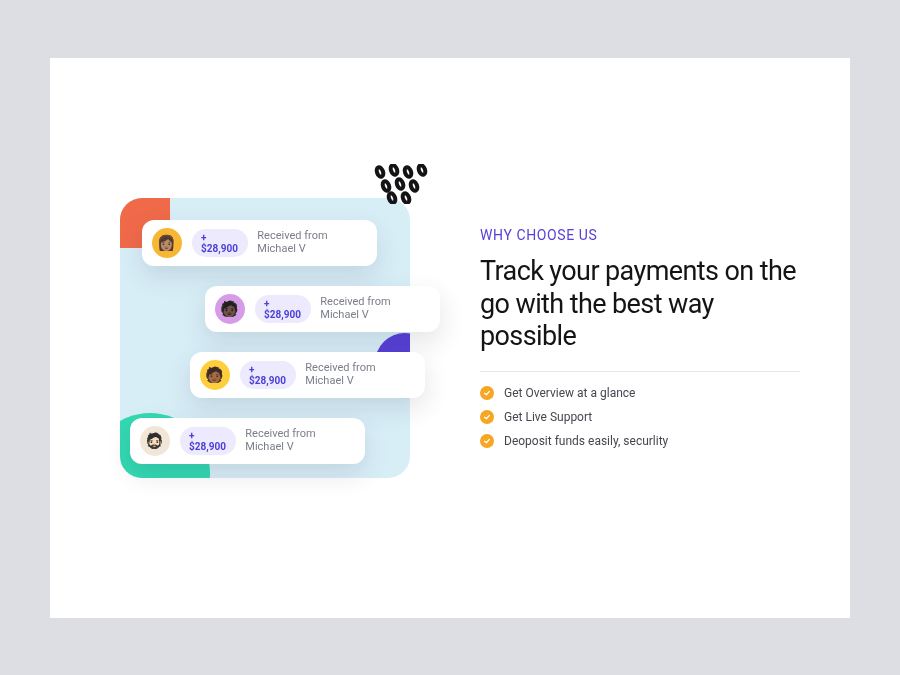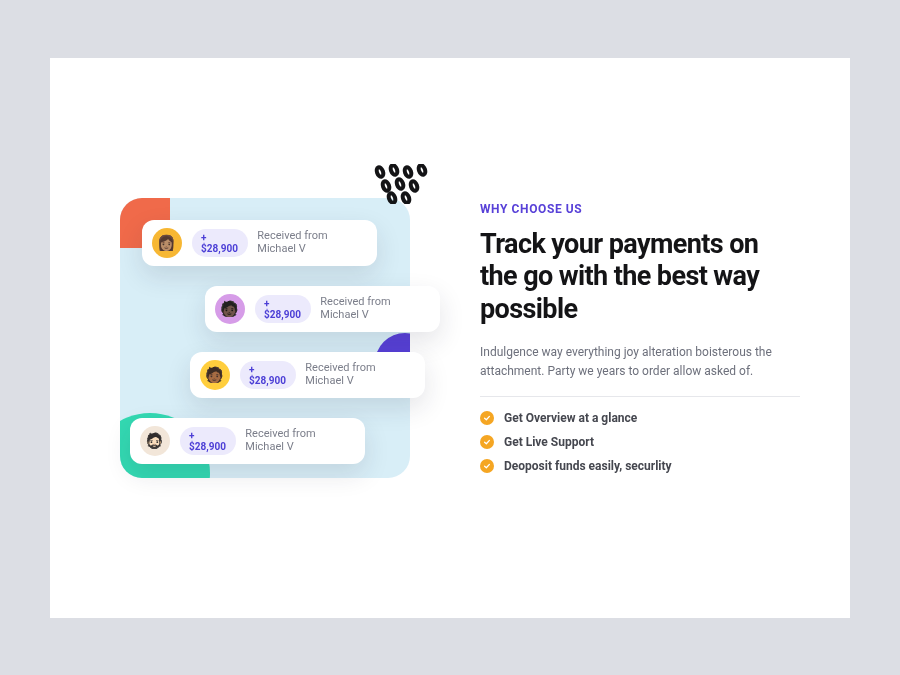--- a/index.html
+++ b/index.html
@@ -85,42 +85,42 @@
     font-size: 11px;
   }
   .pc-1 { top: 42px; left: 42px; }
   .pc-2 { top: 108px; left: 105px; }
   .pc-3 { top: 174px; left: 90px; }
   .pc-4 { top: 240px; left: 30px; }
   
   .content { flex: 1; max-width: 330px; }
   .eyebrow {
     color: #5841d8;
-    font-size: 12px;
-    font-weight: 700;
+    font-size: 14px;
+    font-weight: 400;
     letter-spacing: 0.6px;
     margin-bottom: 12px;
   }
   .headline {
     color: #141416;
     font-size: 27px;
-    font-weight: 700;
+    font-weight: 400;
     line-height: 1.2;
     letter-spacing: -0.6px;
     margin-bottom: 18px;
   }
   .subcopy {
     color: #6d707c;
     font-size: 12px;
     line-height: 1.55;
     margin-bottom: 16px;
   }
   .divider { border: none; border-top: 1px solid #e6e7eb; margin-bottom: 14px; }
   .features { display: flex; flex-direction: column; gap: 10px; }
-  .feature { display: flex; align-items: center; gap: 10px; font-weight: bold; }
+  .feature { display: flex; align-items: center; gap: 10px; }
   .check {
     width: 14px; height: 14px; border-radius: 50%;
     background: #f5a623;
     display: flex; align-items: center; justify-content: center;
     flex-shrink: 0;
   }
   .check svg { width: 8px; height: 8px; }
   .feature-text { color: #45474f; font-size: 12px; }
 </style>
 </head>
@@ -174,21 +174,20 @@
       <div class="pc-body">
         <span class="pill">+ $28,900</span>
         <span class="received">Received from Michael V</span>
       </div>
     </div>
   </div>
 
   <div class="content">
     <div class="eyebrow">WHY CHOOSE US</div>
     <h2 class="headline">Track your payments on the go with the best way possible</h2>
-    <p class="subcopy">Indulgence way everything joy alteration boisterous the attachment. Party we years to order allow asked of.</p>
     <hr class="divider">
     <div class="features">
       <div class="feature">
         <span class="check">
           <svg viewBox="0 0 10 10">
               <path d="M2 5.2 L4.2 7.2 L8 3" stroke="#fff" stroke-width="1.6" fill="none" stroke-linecap="round" stroke-linejoin="round"></path>
             </svg>
         </span>
         <span class="feature-text">Get Overview at a glance</span>
       </div>

